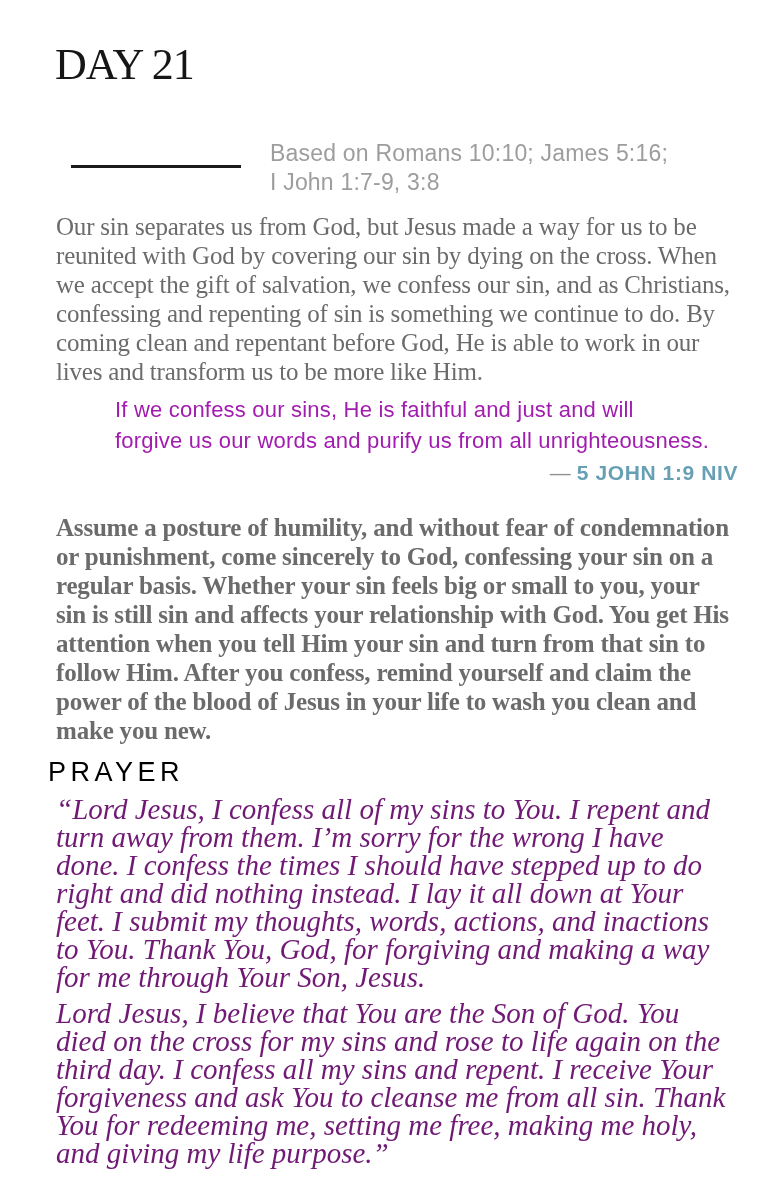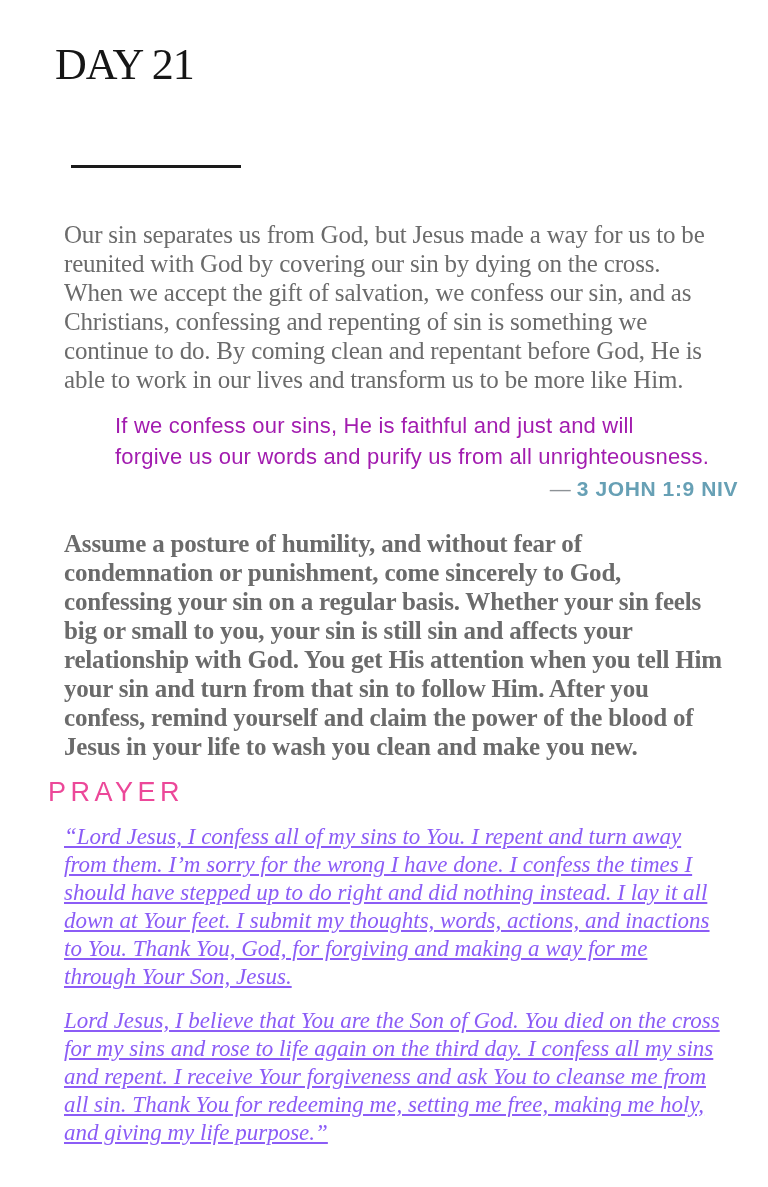--- a/index.html
+++ b/index.html
@@ -51,21 +51,21 @@
     color: #9d9d9d;
   }
 
   
   .content {
     position: absolute;
     left: 48px;
     top: 204px;
     width: 690px;
   }
-  .content p { margin: 16px; }
+  .content p { margin: 8px; }
 
   .body-para {
     font-size: 25px;
     line-height: 29px;
     letter-spacing: -0.2px;
     color: #6b6b6b;
   }
   .intro-1 { margin-bottom: 25px; }
   .intro-2 { margin-bottom: 12px; font-weight: bold; }
 
@@ -99,54 +99,57 @@
   }
 
   
   .prayer-heading {
     margin: 12px 0 6px 0;
     font-family: "Liberation Sans", sans-serif;
     font-weight: 400;
     font-size: 27px;
     line-height: 30px;
     letter-spacing: 4.5px;
-    color: #ec4899;
+    color: #000000;
   }
   .prayer-para {
     font-style: italic;
-    font-size: 23px;
+    font-size: 29px;
     line-height: 28px;
     letter-spacing: 0;
-    color: #8b5cf6;
-    text-decoration: underline;
+    color: #701a75;
   }
   .prayer-1 { margin-bottom: 23px; }
 </style>
 </head>
 <body>
 
 <div class="page">
 
   <h1 class="title">
     <span class="title-line">DAY 21</span>
   </h1>
 
   <div class="title-rule"></div>
 
+  <div class="subtitle">
+    <div>Based on Romans 10:10; James 5:16;</div>
+    <div>I John 1:7-9, 3:8</div>
+  </div>
 
   <div class="content">
 
     <p class="body-para intro-1">Our sin separates us from God, but Jesus made a way for us to be reunited with God by covering our sin by dying on the cross. When we accept the gift of salvation, we confess our sin, and as Christians, confessing and repenting of sin is something we continue to do. By coming clean and repentant before God, He is able to work in our lives and transform us to be more like Him.</p>
 
     <blockquote class="verse">
       <div class="verse-line">If we confess our sins, He is faithful and just and will</div>
       <div class="verse-line">forgive us our words and purify us from all unrighteousness.</div>
       <div class="verse-attr">
         <span class="verse-dash">—</span>
-        <span class="verse-ref">3 JOHN 1:9 NIV</span>
+        <span class="verse-ref">5 JOHN 1:9 NIV</span>
       </div>
     </blockquote>
 
     <p class="body-para intro-2">Assume a posture of humility, and without fear of condemnation or punishment, come sincerely to God, confessing your sin on a regular basis. Whether your sin feels big or small to you, your sin is still sin and affects your relationship with God. You get His attention when you tell Him your sin and turn from that sin to follow Him. After you confess, remind yourself and claim the power of the blood of Jesus in your life to wash you clean and make you new.</p>
 
     <h2 class="prayer-heading">PRAYER</h2>
 
     <p class="prayer-para prayer-1">“Lord Jesus, I confess all of my sins to You. I repent and turn away from them. I’m sorry for the wrong I have done. I confess the times I should have stepped up to do right and did nothing instead. I lay it all down at Your feet. I submit my thoughts, words, actions, and inactions to You. Thank You, God, for forgiving and making a way for me through Your Son, Jesus.</p>
 
     <p class="prayer-para">Lord Jesus, I believe that You are the Son of God. You died on the cross for my sins and rose to life again on the third day. I confess all my sins and repent. I receive Your forgiveness and ask You to cleanse me from all sin. Thank You for redeeming me, setting me free, making me holy, and giving my life purpose.”</p>

